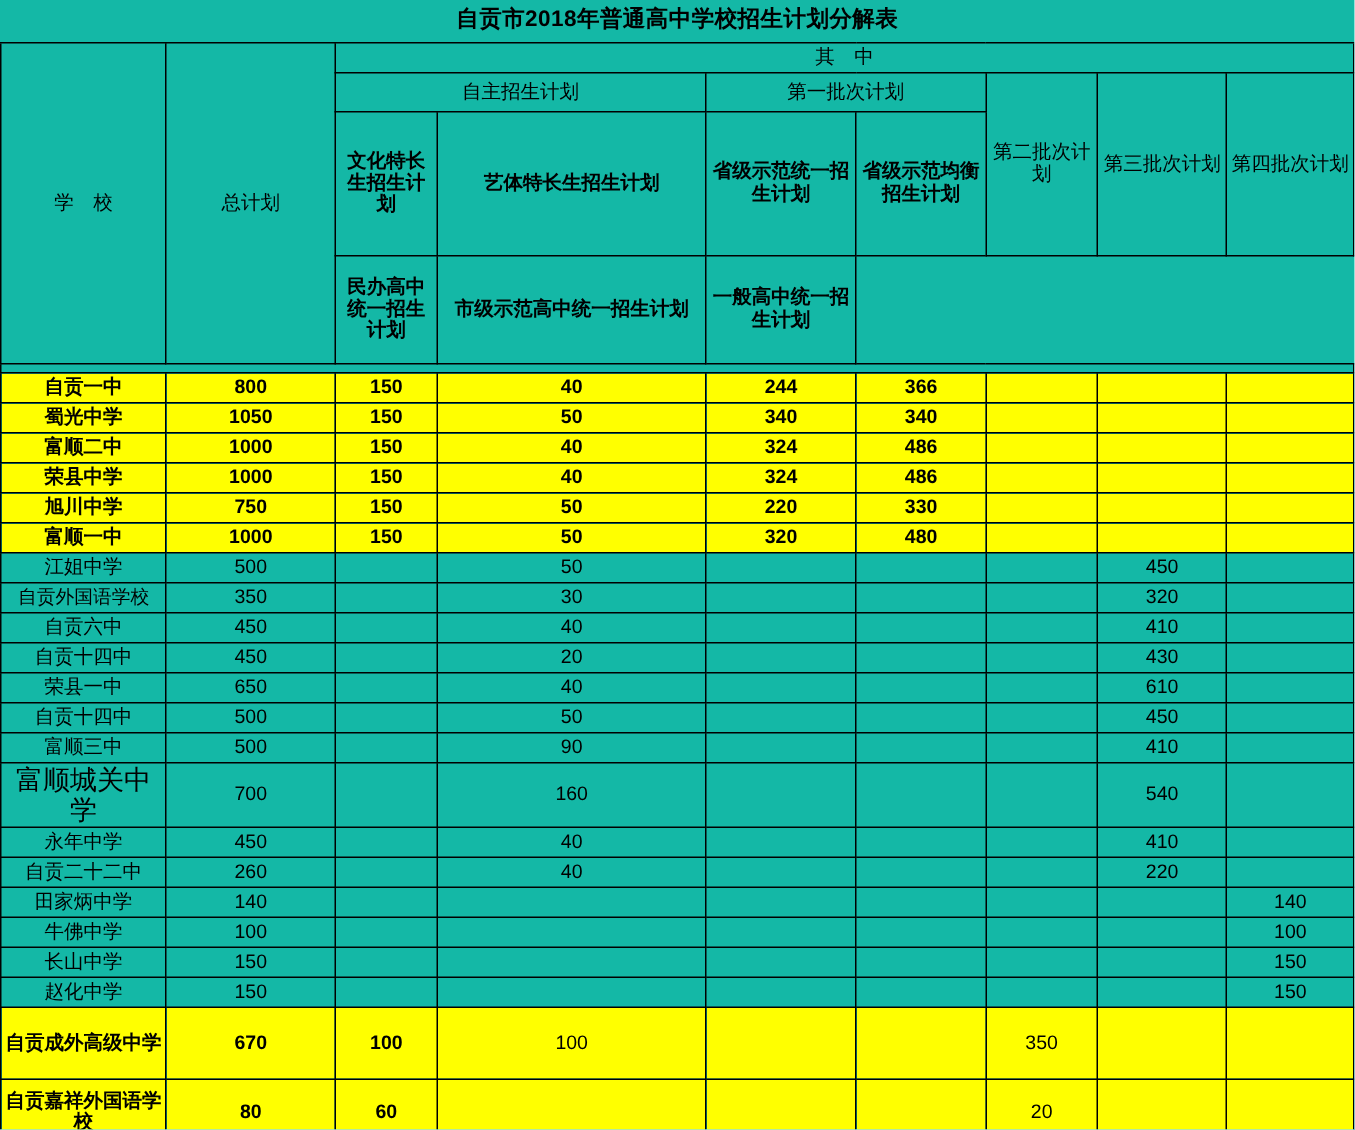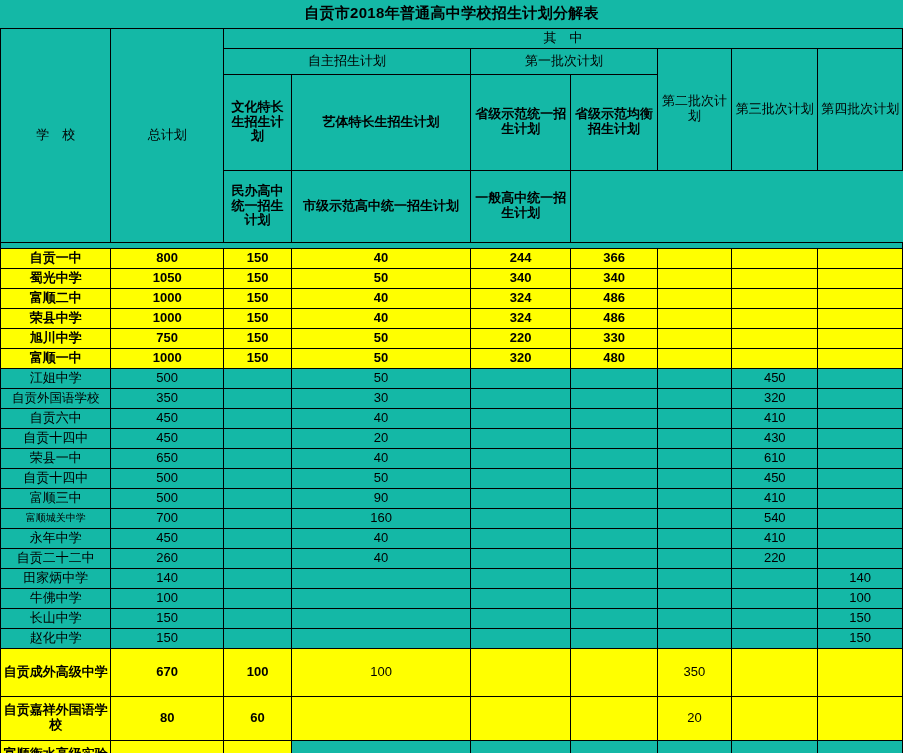--- a/index.html
+++ b/index.html
@@ -281,21 +281,21 @@
         <td>500</td>
         <td></td>
         <td>90</td>
         <td></td>
         <td></td>
         <td></td>
         <td>410</td>
         <td></td>
       </tr>
       <tr class="r">
-        <td class="school" style="font-size:10px">富顺城关中学</td>
+        <td class="school" style="font-size:18px">富顺城关中学</td>
         <td>700</td>
         <td></td>
         <td>160</td>
         <td></td>
         <td></td>
         <td></td>
         <td>540</td>
         <td></td>
       </tr>
       <tr class="r">

